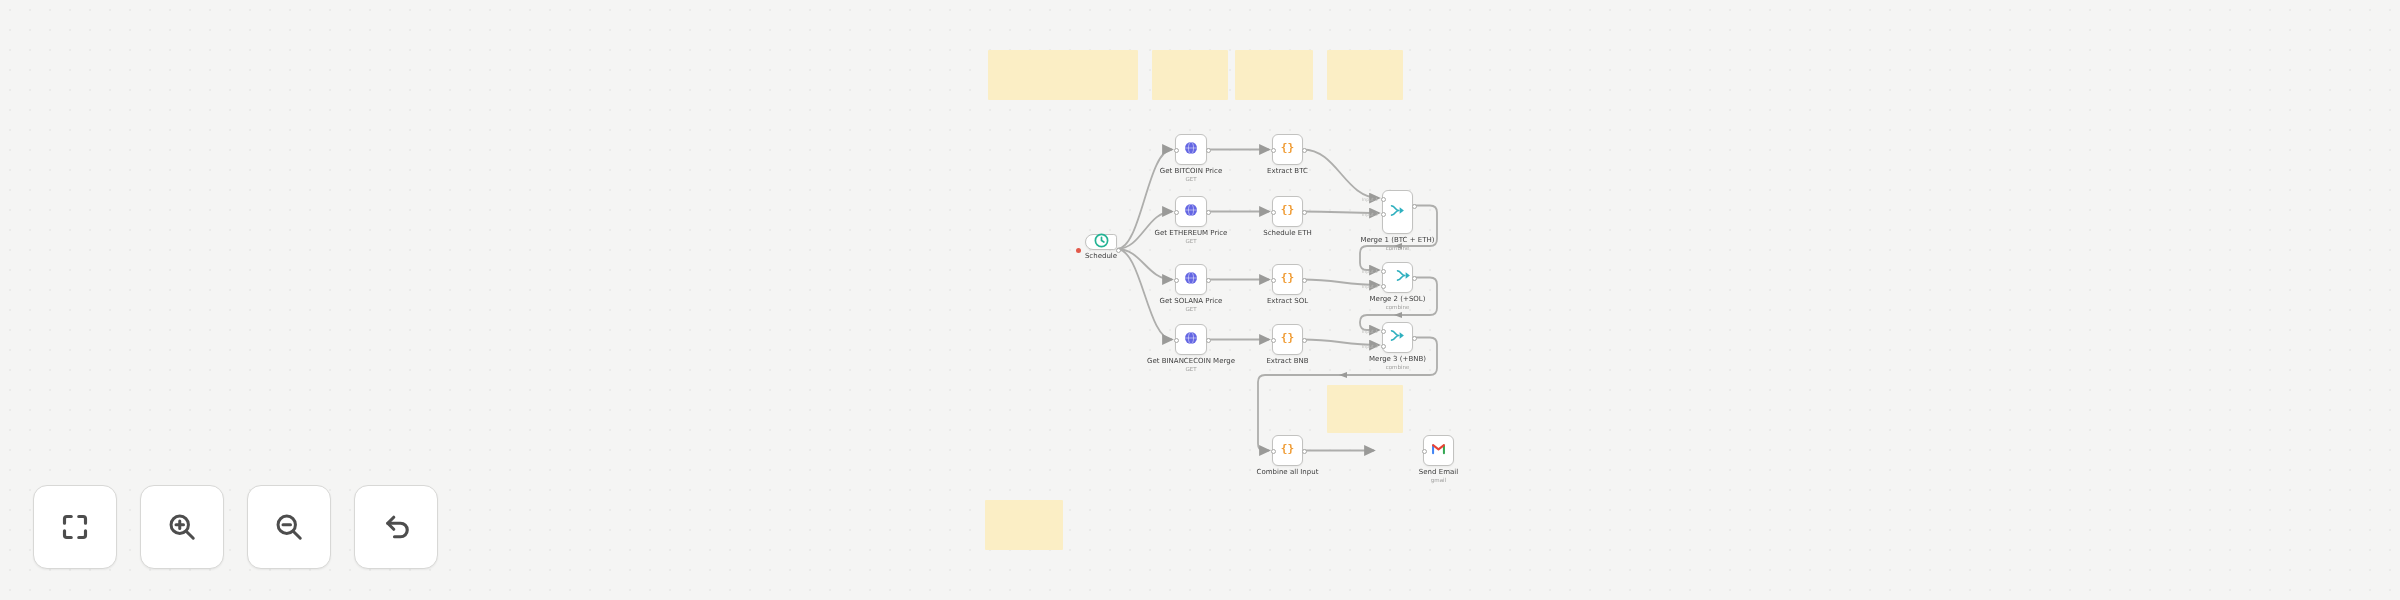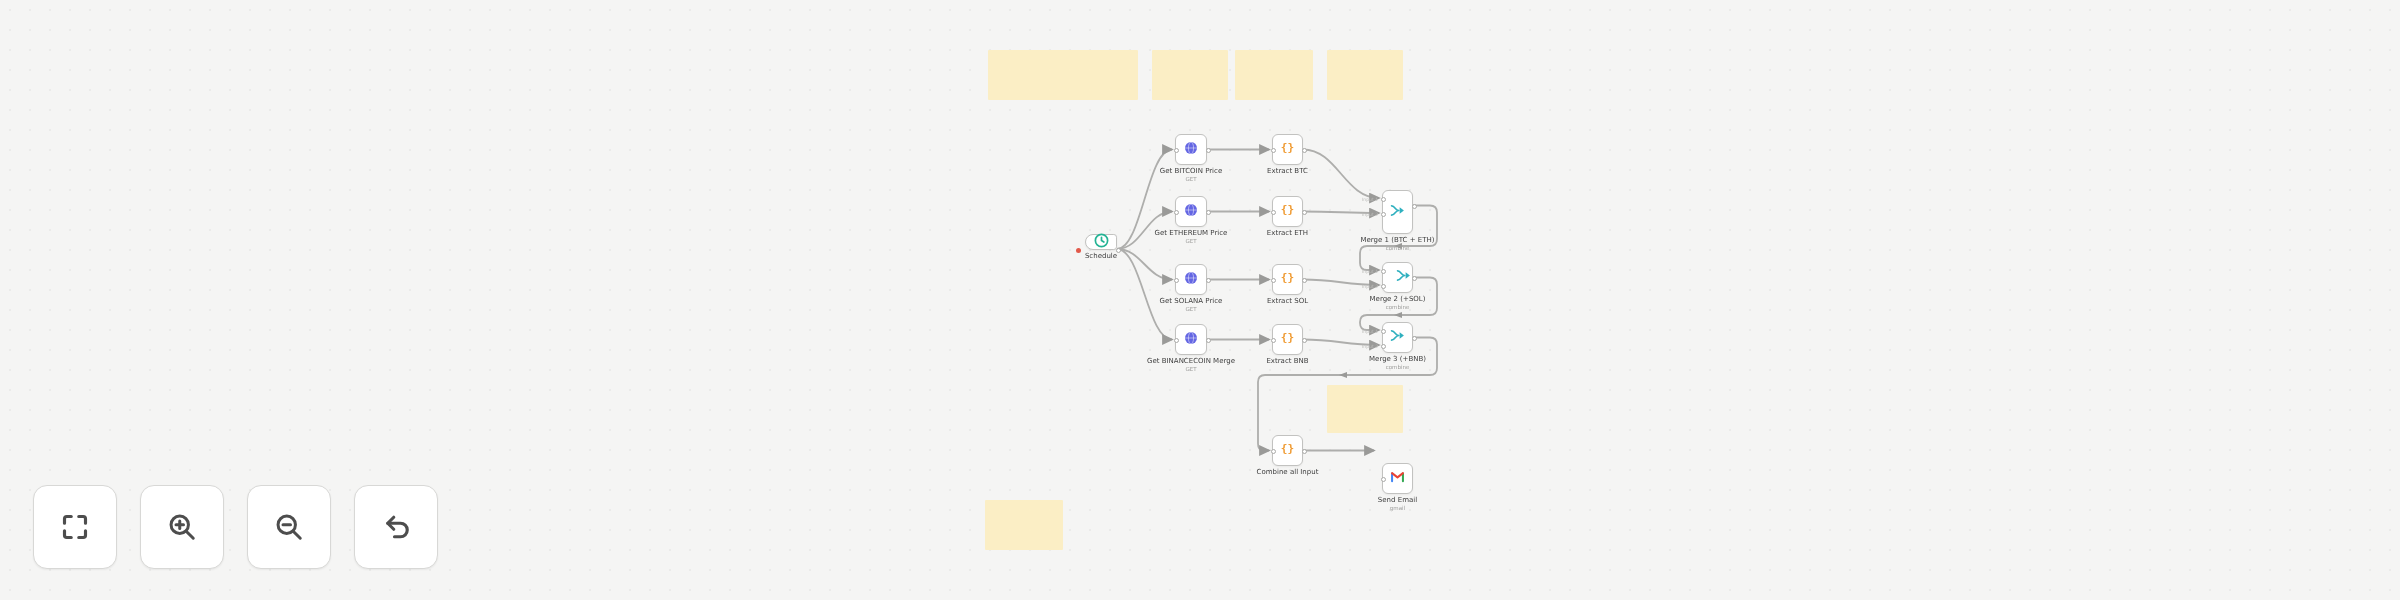--- a/index.html
+++ b/index.html
@@ -151,21 +151,21 @@
             <text x="10" y="14.5" text-anchor="middle" font-family="DejaVu Sans Mono, monospace" font-size="13" font-weight="bold" fill="#ef9b33">{}</text>
           </svg></span>
         <div class="nlabel">Extract BTC</div>
         <span class="port" style="left: -2.5px; top: 13px;"></span>
         <span class="port" style="left: 28.5px; top: 13px;"></span>
       </div>
       <div class="node" style="left: 1272px; top: 196px; width: 31px; height: 31px;">
         <span><svg width="17" height="17" viewBox="0 0 20 20">
             <text x="10" y="14.5" text-anchor="middle" font-family="DejaVu Sans Mono, monospace" font-size="13" font-weight="bold" fill="#ef9b33">{}</text>
           </svg></span>
-        <div class="nlabel">Extract ETH</div>
+        <div class="nlabel">Schedule ETH</div>
         <span class="port" style="left: -2.5px; top: 13px;"></span>
         <span class="port" style="left: 28.5px; top: 13px;"></span>
       </div>
       <div class="node" style="left: 1272px; top: 264px; width: 31px; height: 31px;">
         <span><svg width="17" height="17" viewBox="0 0 20 20">
             <text x="10" y="14.5" text-anchor="middle" font-family="DejaVu Sans Mono, monospace" font-size="13" font-weight="bold" fill="#ef9b33">{}</text>
           </svg></span>
         <div class="nlabel">Extract SOL</div>
         <span class="port" style="left: -2.5px; top: 13px;"></span>
         <span class="port" style="left: 28.5px; top: 13px;"></span>
@@ -218,21 +218,21 @@
         <span class="port-label" style="left: -5px; top: 23px;">Input 2</span>
       </div>
       <div class="node" style="left: 1272px; top: 435px; width: 31px; height: 31px;">
         <span><svg width="17" height="17" viewBox="0 0 20 20">
             <text x="10" y="14.5" text-anchor="middle" font-family="DejaVu Sans Mono, monospace" font-size="13" font-weight="bold" fill="#ef9b33">{}</text>
           </svg></span>
         <div class="nlabel">Combine all Input</div>
         <span class="port" style="left: -2.5px; top: 13px;"></span>
         <span class="port" style="left: 28.5px; top: 13px;"></span>
       </div>
-      <div class="node" style="left: 1382px; top: 435px; width: 31px; height: 31px; margin-top: 28px;">
+      <div class="node" style="left: 1423px; top: 435px; width: 31px; height: 31px;">
         <span><svg width="17" height="17" viewBox="0 0 20 20" fill="none" stroke-width="2.4" stroke-linecap="round">
             <path d="M3.6 15.5 V6.4" stroke="#4285f4"></path>
             <path d="M16.4 15.5 V6.4" stroke="#34a853"></path>
             <path d="M3.6 6 L10 11 L16.4 6" stroke="#ea4335" stroke-linejoin="round"></path>
           </svg></span>
         <div class="nlabel">Send Email</div>
         <div class="nsub">gmail</div>
         <span class="port" style="left: -2.5px; top: 13px;"></span>
       </div>
     </div>

